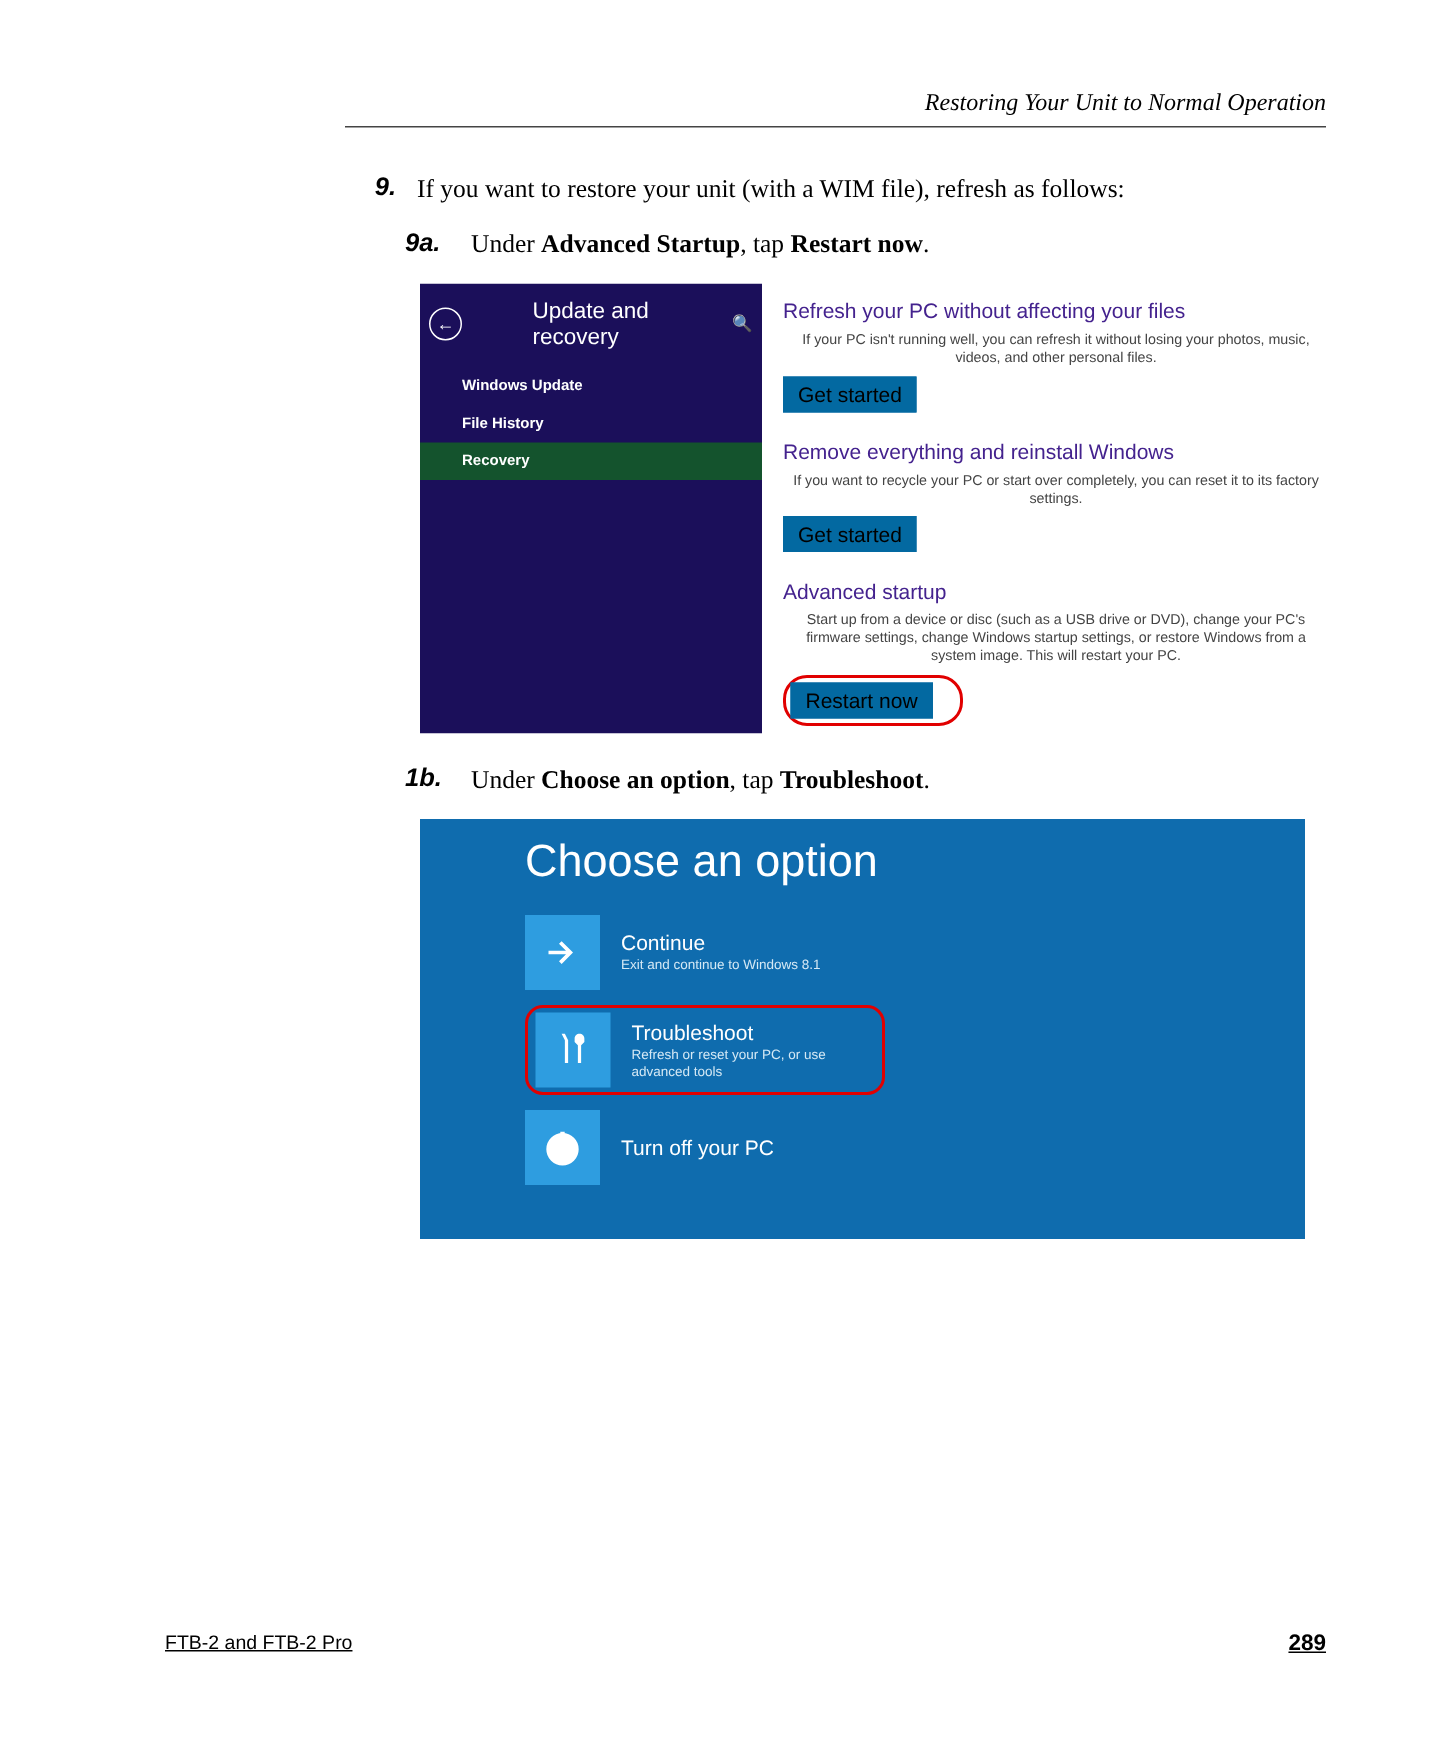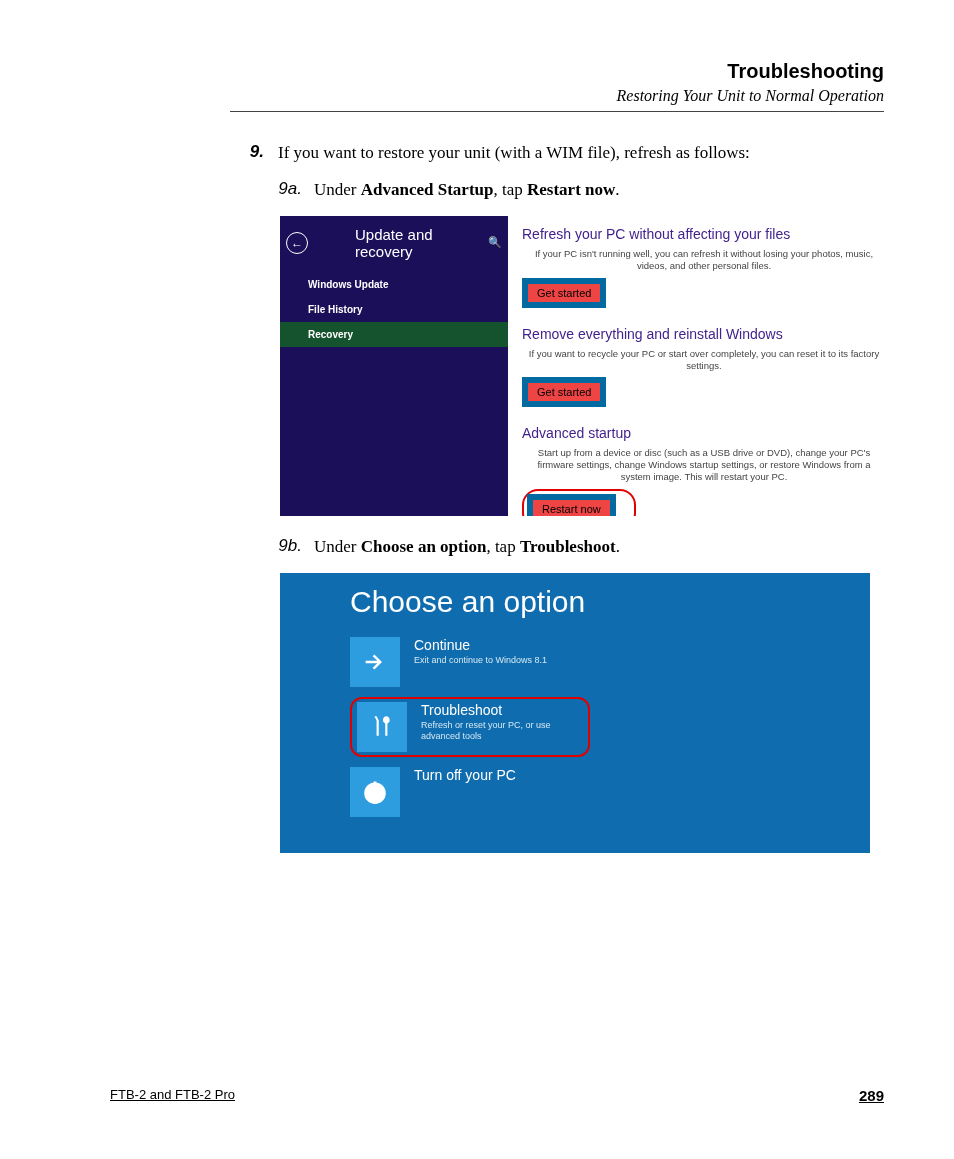--- a/index.html
+++ b/index.html
@@ -51,25 +51,24 @@
     text-align: right;
   }
   .step-text { flex: 1; line-height: 1.35; }
   .substep-row {
     display: flex;
     margin: 0 0 14px 160px;
     font-size: 17px;
   }
   .substep-num {
     font-family: Arial, Helvetica, sans-serif;
-    font-weight: normal;
+    font-weight: bold;
     font-style: italic;
     margin-right: 12px;
     min-width: 32px;
-    text-align: right;
   }
   b { font-weight: bold; }
 
   
   .shot1 {
     margin: 10px 0 20px 170px;
     width: 610px;
     height: 300px;
     display: flex;
     font-family: 'Segoe UI', Arial, sans-serif;
@@ -120,25 +119,25 @@
   }
   .sect-p {
     font-size: 9.5px;
     color: #444;
     margin: 0 0 6px 0;
     line-height: 1.25;
     text-align: center;
   }
   .gs-btn {
     display: inline-block;
-    background: #ef4444;
+    background: #0369a1;
     color: #000;
-    font-size: 11px;
+    font-size: 14px;
     padding: 3px 9px;
-    border: 6px solid #0369a1;
+    border: 1px solid #0369a1;
     margin-bottom: 14px;
   }
   .circle-highlight {
     border: 2.5px solid #e10000;
     border-radius: 16px;
     padding: 3px 18px 3px 3px;
     display: inline-block;
   }
 
   
@@ -151,20 +150,21 @@
     box-sizing: border-box;
     padding: 12px 20px 26px 70px;
   }
   .shot2-title {
     font-size: 30px;
     font-weight: 300;
     margin: 0 0 18px 0;
   }
   .opt-row {
     display: flex;
+    align-items: center;
     margin-bottom: 10px;
     position: relative;
   }
   .opt-tile {
     width: 50px; height: 50px;
     background: #2e9de0;
     display: flex; align-items: center; justify-content: center;
     margin-right: 14px;
     flex-shrink: 0;
   }
@@ -198,21 +198,20 @@
   .arrow-svg { width: 28px; height: 28px; }
   .tools-svg { width: 26px; height: 26px; }
   .power-svg { width: 28px; height: 28px; stroke: #fff; stroke-width: 2.5; fill: none; }
 </style>
 </head>
 <body>
 
 <div class="page">
 
   <div class="header-block">
-    <h1 class="header-title">Troubleshooting</h1>
     <p class="header-sub">Restoring Your Unit to Normal Operation</p>
     <hr class="header-rule">
   </div>
 
   <div class="step-row">
     <div class="step-num">9.</div>
     <div class="step-text">If you want to restore your unit (with a WIM file), refresh as follows:</div>
   </div>
 
   <div class="substep-row">
@@ -246,21 +245,21 @@
 
       <div class="sect-h">Advanced startup</div>
       <p class="sect-p">Start up from a device or disc (such as a USB drive or DVD), change your PC's firmware settings, change Windows startup settings, or restore Windows from a system image. This will restart your PC.</p>
       <span class="circle-highlight">
         <span class="gs-btn" style="margin-bottom:0;">Restart now</span>
       </span>
     </div>
   </div>
 
   <div class="substep-row">
-    <div class="substep-num">9b.</div>
+    <div class="substep-num">1b.</div>
     <div class="step-text">
       <span>Under </span><b>Choose an option</b><span>, tap </span><b>Troubleshoot</b><span>.</span>
     </div>
   </div>
 
   <div class="shot2">
     <div class="shot2-title">Choose an option</div>
 
     <div class="opt-row">
       <div class="opt-tile">

